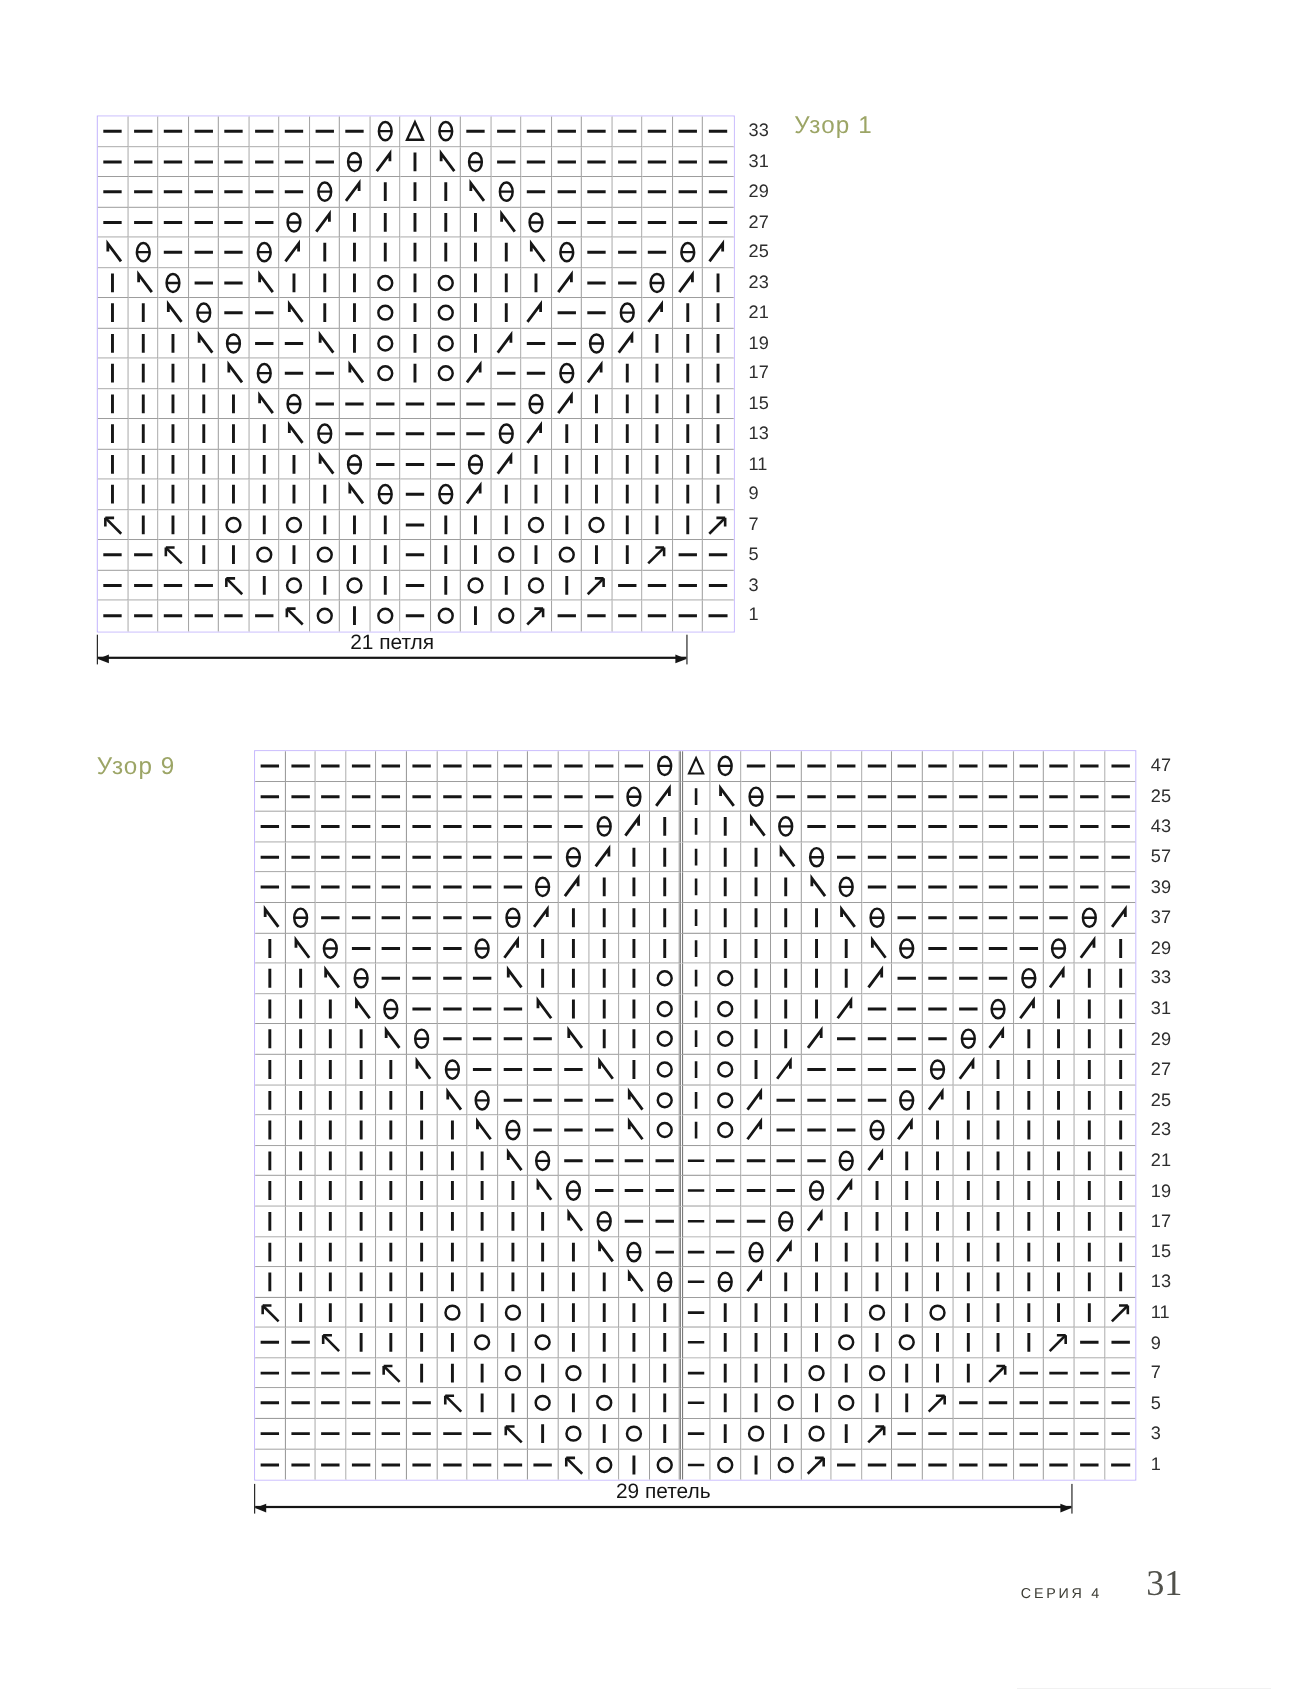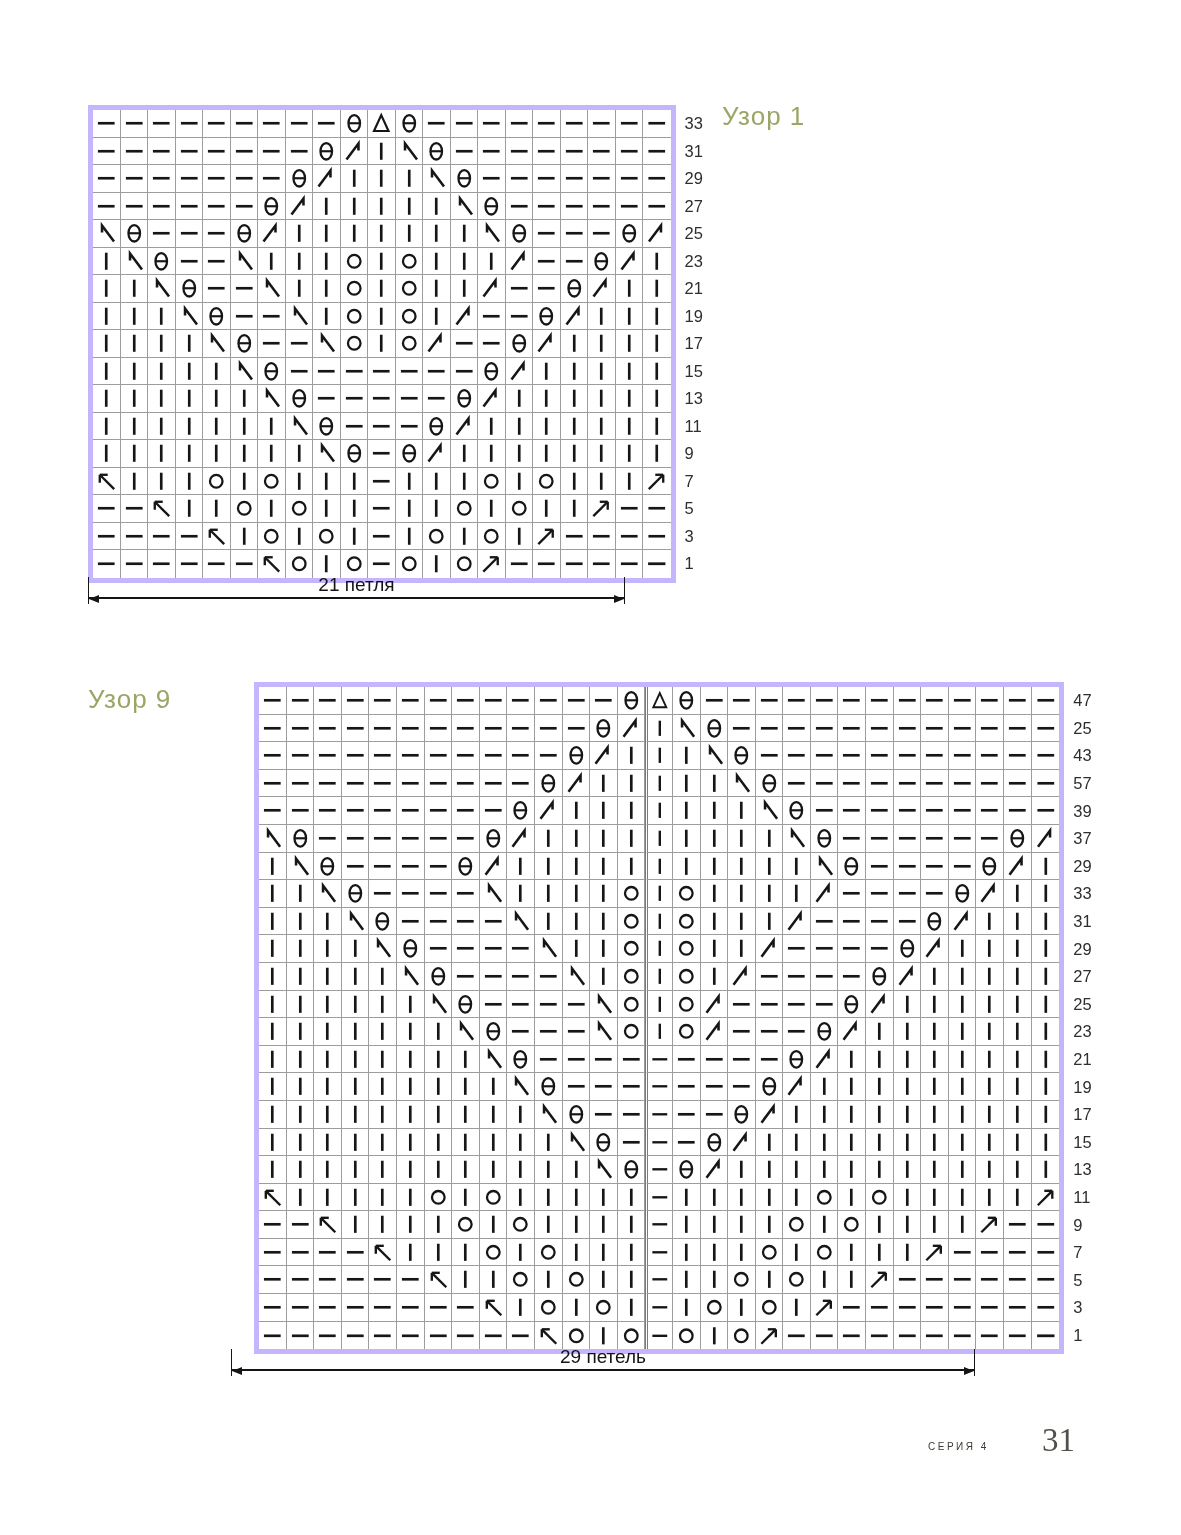--- a/index.html
+++ b/index.html
@@ -1,38 +1,38 @@
 <!DOCTYPE html>
 <html><head>
 <meta charset="utf-8">
 <style>
   html,body{margin:0;padding:0;background:#e8e8e8;}
   .page{position:relative;width:1181px;height:1535px;background:#ffffff;margin:0 auto;
         font-family:"Liberation Sans", sans-serif;overflow:hidden;}
-  .chart-grid{position:absolute;border:5px solid #c4b5fd;background:#fff;}
+  .chart-grid{position:absolute;border:1px solid #c4b5fd;background:#fff;}
   .chart-row{display:flex;position:relative;}
   .cell{width:var(--cell);height:var(--cell);box-sizing:border-box;
         border-right:1px solid #9d9d9d;border-bottom:1px solid #9d9d9d;background:#fff;}
   .chart-row .cell:nth-last-child(2){border-right:none;}
   .chart-row:last-child .cell{border-bottom:none;}
   .cell.divider{border-left:3px double #7a7a7a;}
   .cell svg{width:100%;height:100%;display:block;}
   .row-num{position:absolute;left:calc(100% + 14px);top:0;height:100%;
            display:flex;align-items:center;font-size:16.5px;color:#2e2e2e;}
-  .chart-title{position:absolute;font-size:26px;letter-spacing:1px;color:#9CA566;white-space:nowrap;}
+  .chart-title{position:absolute;font-size:22px;letter-spacing:1px;color:#9CA566;white-space:nowrap;}
   .measure{position:absolute;height:27px;box-sizing:border-box;
            border-left:1.6px solid #151515;border-right:1.6px solid #151515;}
   .measure::after{content:"";position:absolute;left:0;right:0;bottom:5px;height:1.7px;background:#151515;}
   .m-label{position:absolute;left:50%;bottom:8px;transform:translateX(-50%);
            font-size:19px;color:#151515;white-space:nowrap;}
   .ah{position:absolute;bottom:1.5px;width:0;height:0;
       border-top:4.5px solid transparent;border-bottom:4.5px solid transparent;}
   .ah-l{left:0;border-right:10px solid #151515;}
   .ah-r{right:0;border-left:10px solid #151515;}
-  .series{position:absolute;left:928px;top:1441px;font-size:10px;letter-spacing:2.5px;color:#3b3b33;}
+  .series{position:absolute;left:928px;top:1441px;font-size:13px;letter-spacing:2.5px;color:#3b3b33;}
   .pagenum{position:absolute;left:1042px;top:1422px;font-family:"Liberation Serif", serif;
            font-size:33px;color:#51514b;}
 </style>
 </head>
 <body>
 
 <div class="page">
 
   <div class="chart-title" style="left: 722px; top: 101px; color: rgb(156, 165, 102);">Узор 1</div>
   <div class="chart-grid" id="grid-0" style="left:88px;top:105px;--cell:27.5px;">
@@ -1917,21 +1917,21 @@
         <span class="row-num">1</span>
       </div>
     </div>
   <div class="measure" style="left:88px;top:577px;width:537px;">
     <span class="m-label">21 петля</span>
     <span class="ah ah-l"></span>
     <span class="ah ah-r"></span>
   </div>
 
   <div class="chart-title" style="left: 88px; top: 684px; color: rgb(156, 165, 102);">Узор 9</div>
-  <div class="chart-grid" id="grid-1" style="left:231px;top:682px;margin-left:23px;--cell:27.6px;">
+  <div class="chart-grid" id="grid-1" style="left:231px;top:682px;--cell:27.6px;">
       <div class="chart-row">
         <div class="cell">
           <svg viewBox="0 0 27 27">
             <path d="M5 13.5 H22" fill="none" stroke="#161616" stroke-width="2.7"></path>
           </svg>
         </div>
         <div class="cell">
           <svg viewBox="0 0 27 27">
             <path d="M5 13.5 H22" fill="none" stroke="#161616" stroke-width="2.7"></path>
           </svg>

